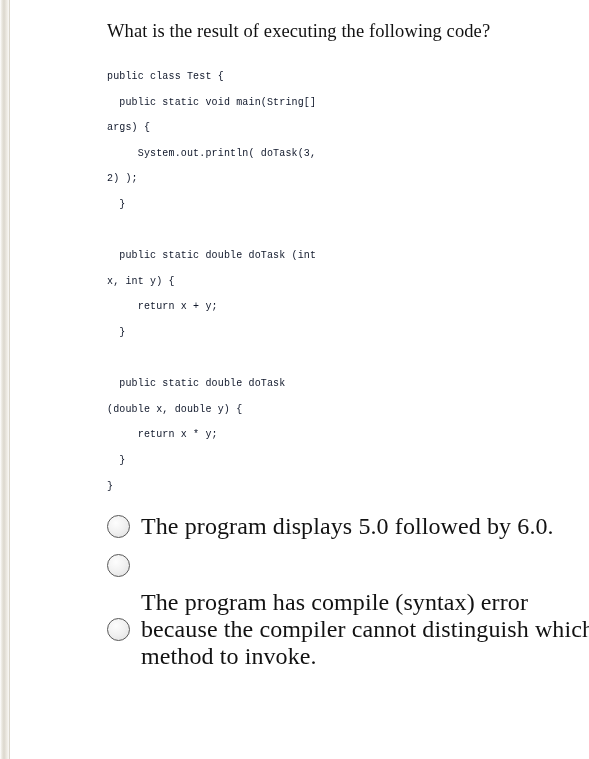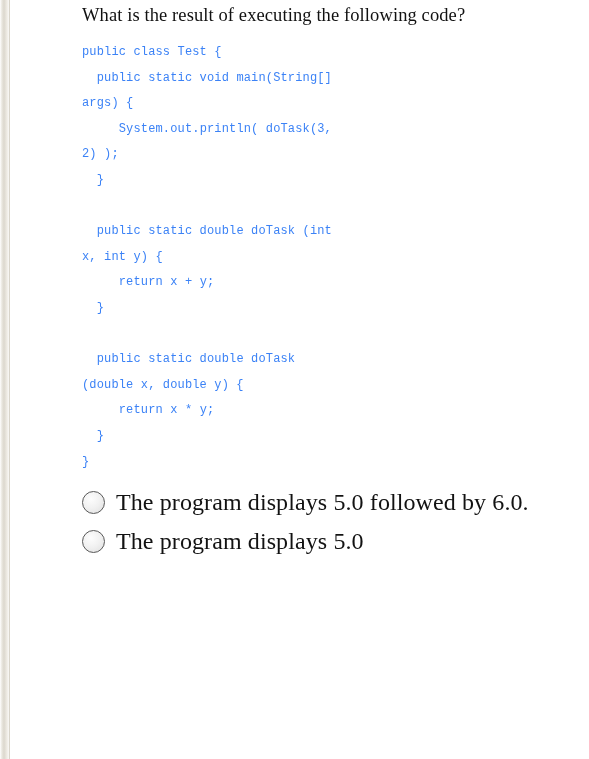--- a/index.html
+++ b/index.html
@@ -37,43 +37,43 @@
     left: 9px;
     top: 0;
     width: 1px;
     height: 759px;
     background: #d9d5cb;
   }
 
   #question-sheet {
     position: absolute;
     left: 0;
-    top: 0;
+    top: 16px;
     width: 589px;
     height: 665px;
     box-sizing: border-box;
-    padding: 2px 12px 0 82px;
+    padding: 2px 12px 0 107px;
   }
 
   #question-title {
     font-family: "Liberation Serif", "DejaVu Serif", serif;
     font-size: 18.5px;
     line-height: 26px;
     font-weight: 400;
     color: #111111;
     letter-spacing: 0.1px;
     white-space: nowrap;
   }
 
   #code-listing {
-    margin-top: 12px;
+    margin-top: 20px;
     font-family: "Liberation Mono", "DejaVu Sans Mono", monospace;
-    font-size: 12px;
+    font-size: 10px;
     line-height: 25.6px;
-    color: #3b82f6;
+    color: #0f172a;
     letter-spacing: 0.15px;
     white-space: pre-wrap;
   }
   .code-line {
     display: block;
     min-height: 25.6px;
     white-space: pre-wrap;
   }
   .code-line.blank {
     height: 25.6px;
@@ -131,19 +131,24 @@
 
   <div id="answer-options">
       <div class="answer-option">
         <span class="radio-button"></span>
         <span class="answer-label">
           <span class="wrap-line">The program displays 5.0 followed by 6.0.</span>
         </span>
       </div>
       <div class="answer-option">
         <span class="radio-button"></span>
+      </div>
+      <div class="answer-option multiline">
+        <span class="radio-button"></span>
         <span class="answer-label">
-          <span class="wrap-line">The program displays 5.0</span>
+          <span class="wrap-line">The program has compile (syntax) error</span>
+          <span class="wrap-line">because the compiler cannot distinguish which</span>
+          <span class="wrap-line">method to invoke.</span>
         </span>
       </div>
     </div>
 
 </div>
 
 </body></html>

